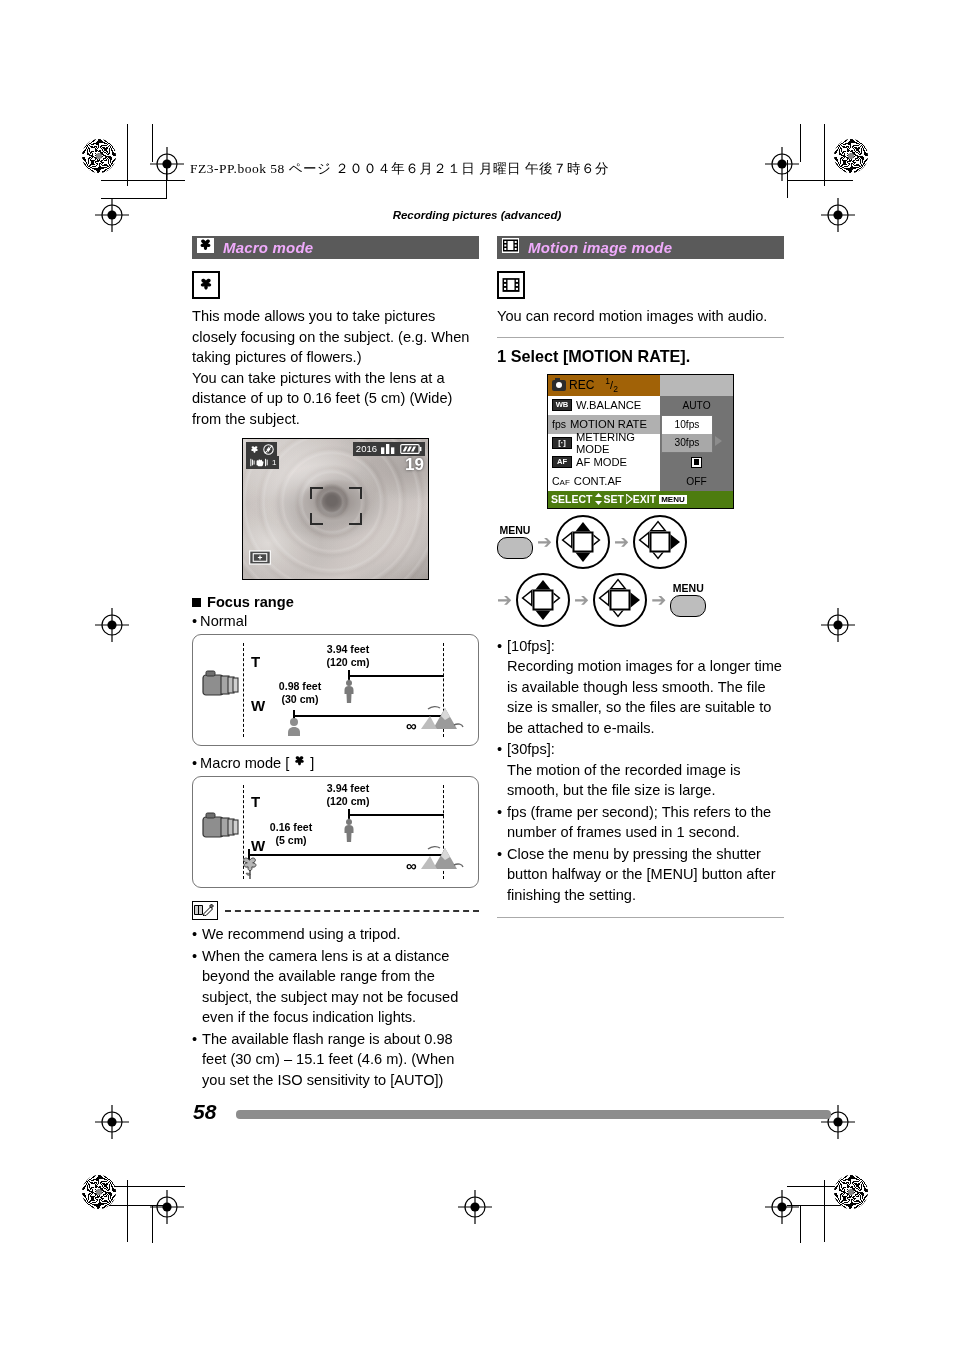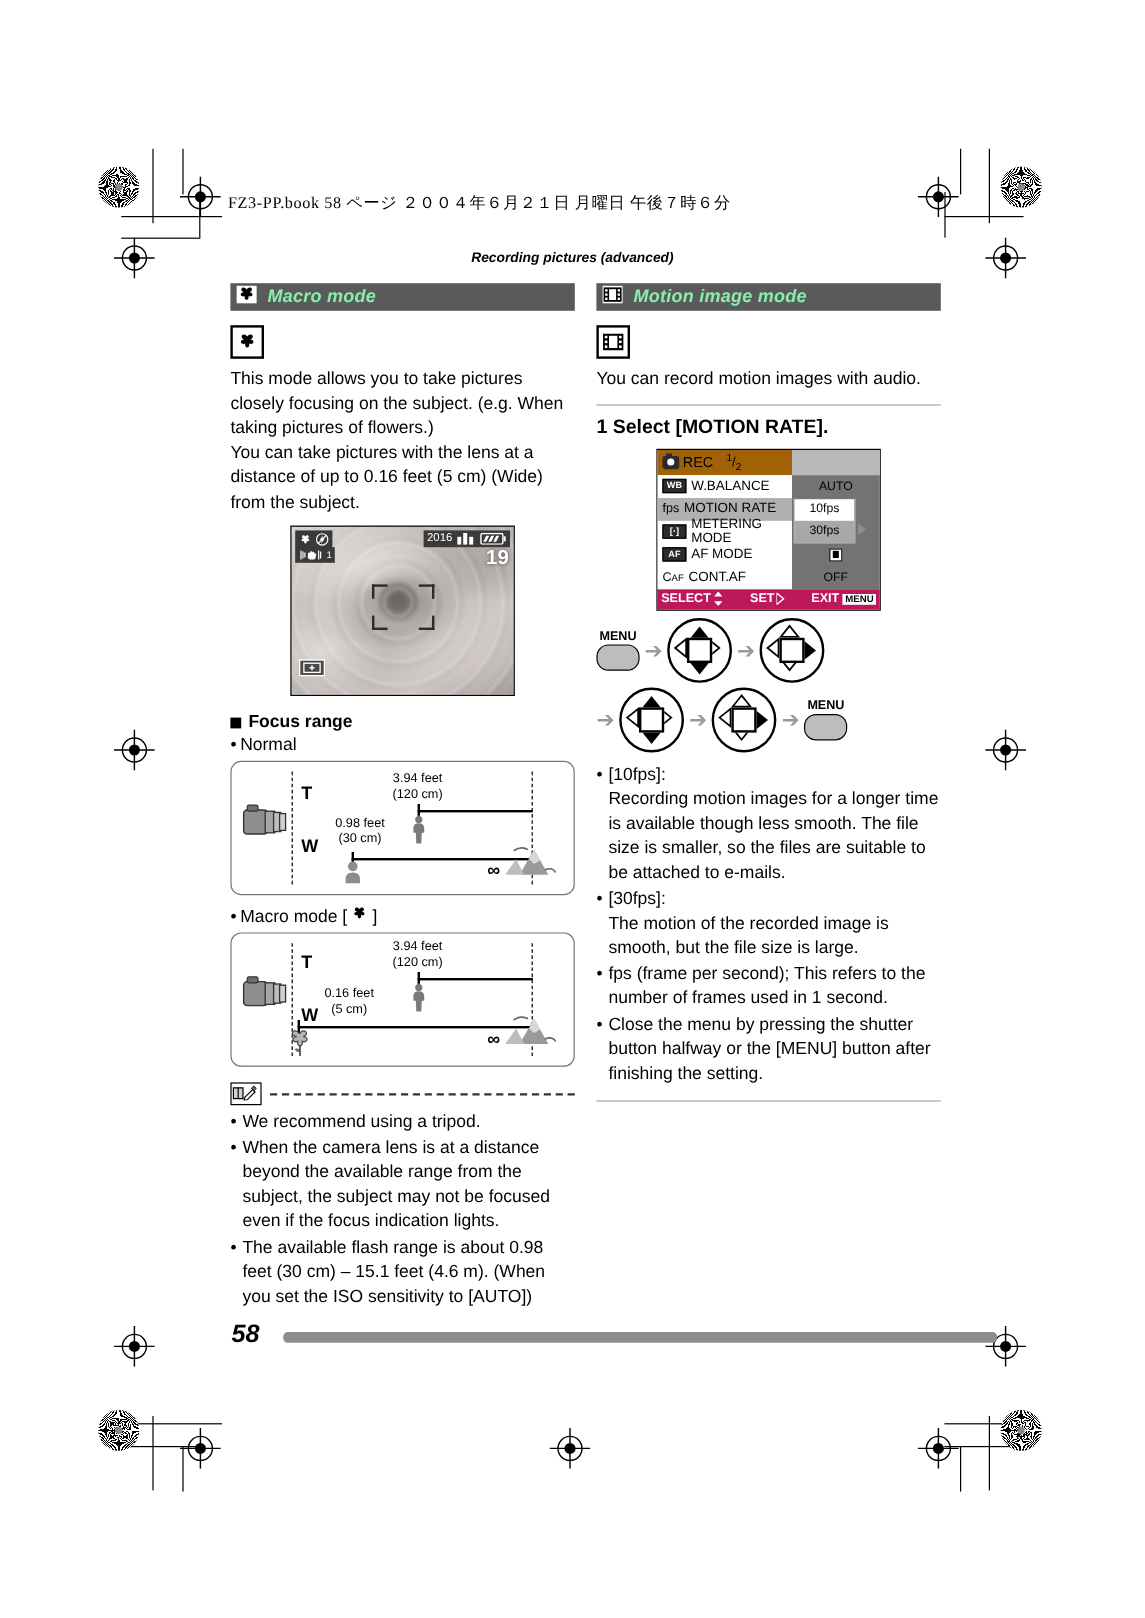--- a/index.html
+++ b/index.html
@@ -24,21 +24,21 @@
      font-style:italic;font-weight:bold;font-size:11.5px;color:#000;}
 
   
   .col{position:absolute;top:236px;width:287px;}
   .col-left{left:192px;}
   .col-right{left:497px;}
 
   
   .secbar{height:23px;background:#5a5a5a;display:flex;align-items:center;
      padding-left:5px;}
-  .secbar .t{color:#86efac;font-style:italic;font-weight:bold;font-size:15px;
+  .secbar .t{color:#f0abfc;font-style:italic;font-weight:bold;font-size:15px;
      margin-left:9px;letter-spacing:.2px;}
 
   
   .ic{display:inline-block;vertical-align:middle;}
   .bigicon{width:24px;height:24px;border:2.5px solid #000;background:#fff;
      margin-top:12px;display:flex;align-items:center;justify-content:center;}
 
   p.body{font-size:14.6px;line-height:20.5px;margin:7px 0 0 0;}
   p.body.tight{margin-top:0;}
 
@@ -82,21 +82,21 @@
   
   .subhead{font-weight:bold;font-size:14.6px;margin:14px 0 2px 0;display:flex;align-items:center;gap:6px;}
   .sqbul{width:9px;height:9px;background:#000;display:inline-block;}
   .bullline{font-size:14.6px;margin:3px 0 5px 0;display:flex;align-items:center;gap:3px;}
   .figbox{position:relative;border:1.6px solid #777;border-radius:9px;height:110px;
      background:#fff;margin-top:3px;}
   .fig-cam{position:absolute;left:9px;top:32px;width:46px;height:34px;}
   .vdash{position:absolute;border-left:1.6px dashed #000;}
   .hbar{position:absolute;height:2.4px;background:#000;}
   .hbar::before{content:"";position:absolute;left:0;top:-5px;width:2.4px;height:12px;background:#000;}
-  .figlab{position:absolute;font-size:10.6px;font-weight:normal;text-align:center;line-height:12.5px;}
+  .figlab{position:absolute;font-size:10.6px;font-weight:bold;text-align:center;line-height:12.5px;}
   .tw{position:absolute;font-weight:bold;font-size:15px;}
   .infin{position:absolute;font-size:15px;font-weight:bold;}
 
   
   .memo{display:flex;align-items:center;gap:7px;margin-top:13px;}
   .memoicon{width:24px;height:17px;border:1.6px solid #000;position:relative;background:#fff;}
   .dashline{flex:1;height:0;border-top:2px dashed #333;}
   ul.notes{list-style:none;margin:4px 0 0 0;padding:0;font-size:14.6px;line-height:20.5px;}
   ul.notes li{position:relative;padding-left:10px;margin-top:1px;}
   ul.notes li::before{content:"\2022";position:absolute;left:0;top:0;}
@@ -122,22 +122,22 @@
      font-size:10.2px;box-sizing:border-box;}
   .tagbox{border:1.3px solid #000;background:#2b2b2b;color:#fff;font-size:7.6px;
      font-weight:bold;padding:0 2px;line-height:10px;min-width:14px;text-align:center;}
   .tagplain{font-size:10.5px;font-weight:normal;}
   .popup{position:absolute;left:1px;top:19px;width:52px;border:1.5px solid #777;
      box-sizing:border-box;background:#fff;}
   .popup .o{height:18px;display:flex;align-items:center;justify-content:center;font-size:10.2px;}
   .popup .o.hl{background:#a8a8a8;}
   .poparrow{position:absolute;left:55px;top:40px;width:0;height:0;
      border-left:7px solid #8c8c8c;border-top:5px solid transparent;border-bottom:5px solid transparent;}
-  .menu-bot{height:17px;background:#be185d;color:#fff;display:flex;align-items:center;
-     justify-content:space-between;padding:0 3px;font-size:10.5px;font-weight:bold;}
+  .menu-bot{height:17px;background:#4d7c0f;color:#fff;display:flex;align-items:center;
+     justify-content:flex-start;padding:0 3px;font-size:10.5px;font-weight:bold;}
   .menu-bot .mini{background:#fff;color:#000;font-size:8px;padding:0 2px;font-weight:bold;}
   .sqdot{width:9px;height:9px;border:1.4px solid #000;display:inline-block;position:relative;background:#fff;}
   .sqdot::after{content:"";position:absolute;inset:1.6px;background:#000;}
 
   
   .flow{margin-top:6px;}
   .flowrow{display:flex;align-items:center;gap:4px;}
   .flowrow.r2{margin-top:4px;}
   .menubtn{width:34px;height:20px;border:1.6px solid #000;border-radius:10px;background:#bdbdbd;}
   .menubtn-wrap{display:flex;flex-direction:column;align-items:center;}

